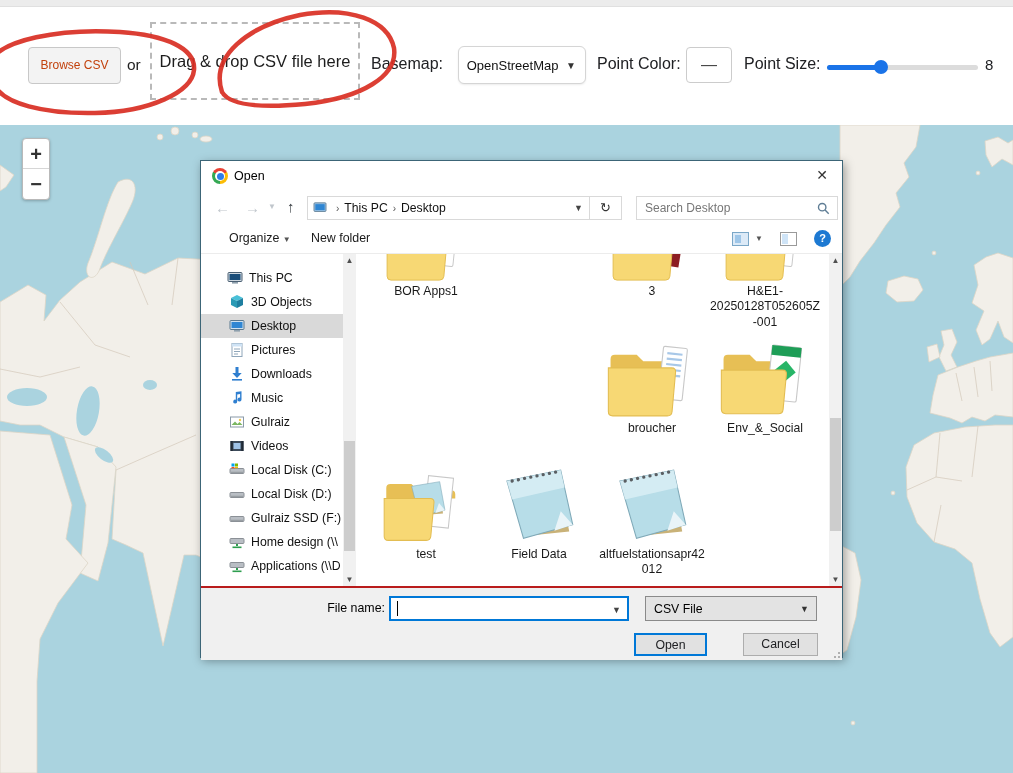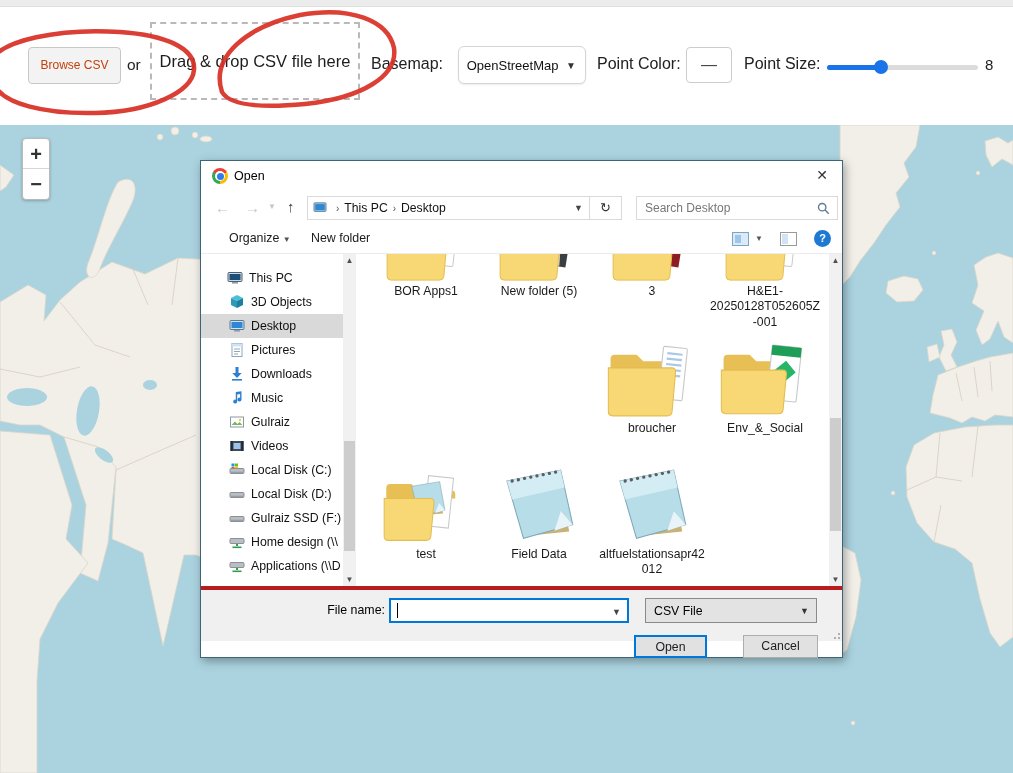--- a/index.html
+++ b/index.html
@@ -74,21 +74,21 @@
   .srow .sic{width:16px;height:16px;margin-right:6px;flex:none}
   .ind1{padding-left:26px}.ind2{padding-left:28px}
   .sbar{position:absolute;width:13px;background:#f1f1f1}
   .sbar .ar{position:absolute;left:0;width:13px;font-size:8px;color:#505050;text-align:center;cursor:pointer}
   .sbar .th{position:absolute;left:1px;width:11px;background:#cdcdcd;cursor:pointer}
 
   .cell{position:absolute;width:112px;text-align:center;cursor:pointer}
   .cell .lbl{font-size:12.2px;line-height:1.25;color:#1a1a1a;word-break:break-word;overflow-wrap:anywhere}
   .iconbox{display:flex;justify-content:center;align-items:flex-end;overflow:hidden}
 
-  .dfoot{position:absolute;left:0;top:425px;width:100%;height:55px;background:#f0f0f0;border-top:4px solid #b91c1c}
+  .dfoot{position:absolute;left:0;top:425px;width:100%;height:74px;background:#f0f0f0;border-top:2px solid #b91c1c}
   .fn-label{position:absolute;left:112px;top:13px;width:72px;text-align:right;font-size:12.4px;color:#000}
   .fn-input{position:absolute;left:188px;top:8px;width:240px;height:25px;border:2px solid #0078d7;background:#fff}
   .fn-input input{border:none;outline:none;width:200px;height:100%;padding-left:6px;font-size:12.3px;font-family:"Liberation Sans",sans-serif}
   .caret{position:absolute;left:6px;top:3px;width:1px;height:15px;background:#000}
   .fn-chev{position:absolute;right:6px;top:7px;font-size:9px;color:#444}
   .ft-select{position:absolute;left:444px;top:8px;width:172px;height:25px;background:#e3e3e3;border:1px solid #8a8a8a;
     display:flex;align-items:center;font-size:12.3px;color:#000;cursor:pointer}
   .ft-select .txt{padding-left:8px;flex:1}
   .ft-select .fchev{margin-right:7px;font-size:9px;color:#333}
   .dbtn{position:absolute;top:45px;height:23px;background:#e1e1e1;font-size:12.3px;text-align:center;line-height:20px;cursor:pointer}
@@ -441,28 +441,20 @@
       </div>
 
       <div class="cell" style="left:169px;top:0">
         <div class="iconbox" style="height:30px">
             <svg width="86" height="70" viewBox="0 0 88 72">
               <use href="#i-folder-files"></use>
             </svg>
           </div>
         <div class="lbl">BOR Apps1</div>
       </div>
-      <div class="cell" style="left:282px;top:0">
-        <div class="iconbox" style="height:30px">
-            <svg width="86" height="70" viewBox="0 0 88 72">
-              <use href="#i-folder-dark"></use>
-            </svg>
-          </div>
-        <div class="lbl">New folder (5)</div>
-      </div>
       <div class="cell" style="left:395px;top:0">
         <div class="iconbox" style="height:30px">
             <svg width="86" height="70" viewBox="0 0 88 72">
               <use href="#i-folder-red"></use>
             </svg>
           </div>
         <div class="lbl">3</div>
       </div>
       <div class="cell" style="left:508px;top:0">
         <div class="iconbox" style="height:30px">

